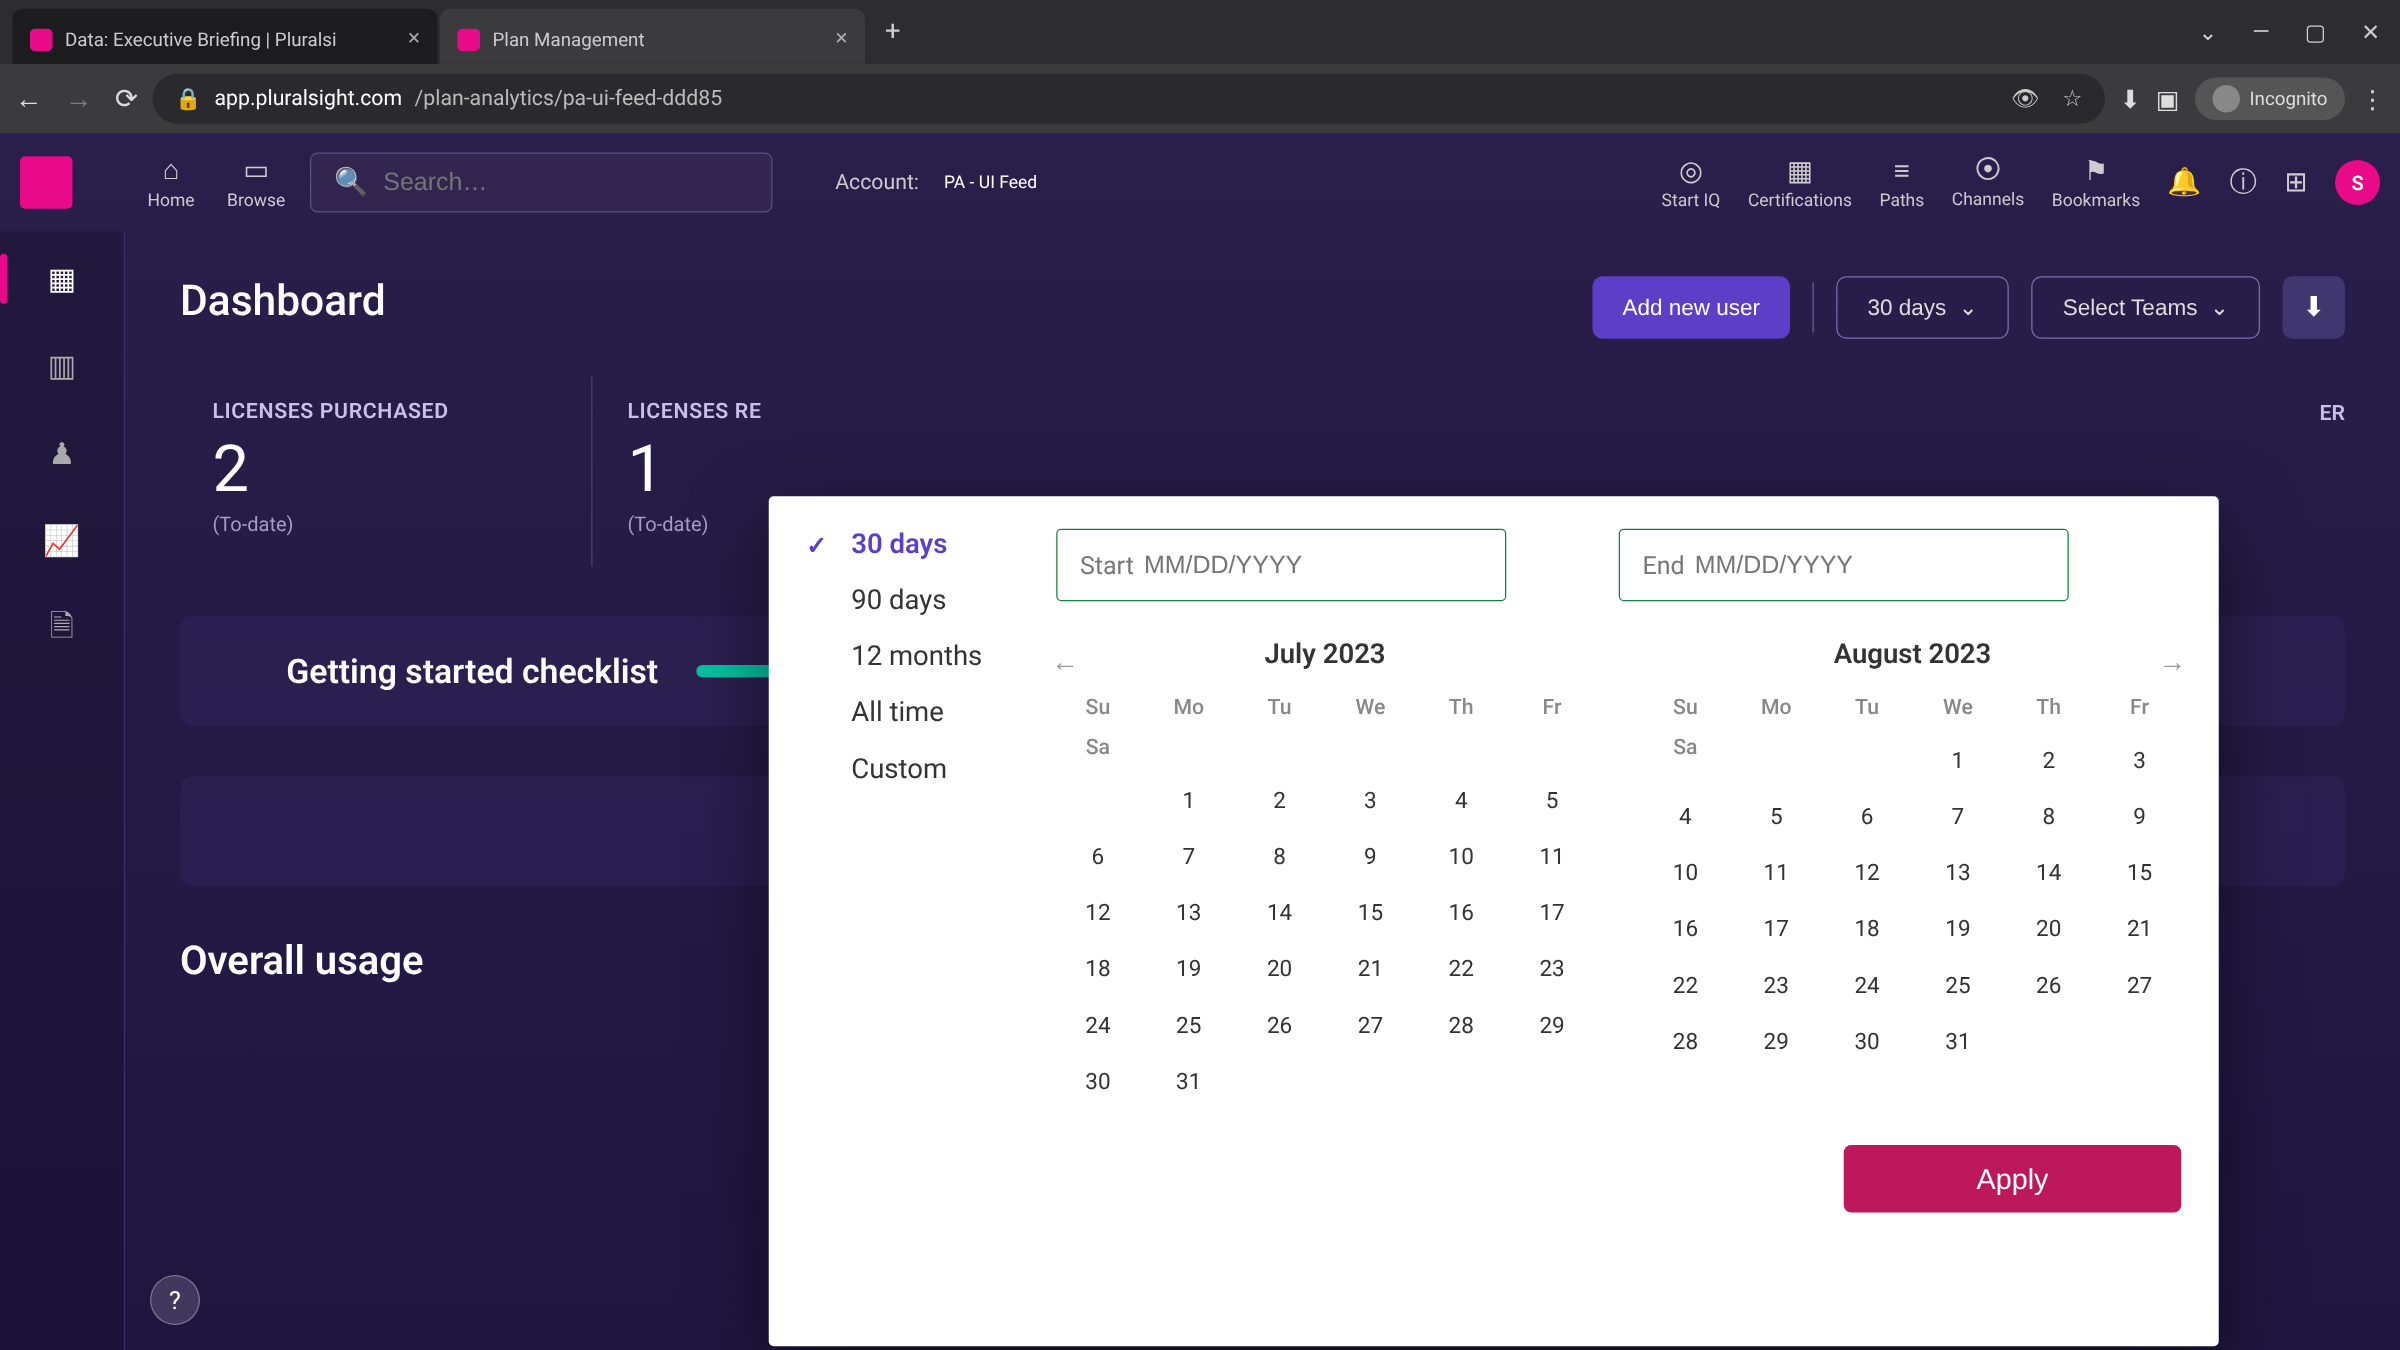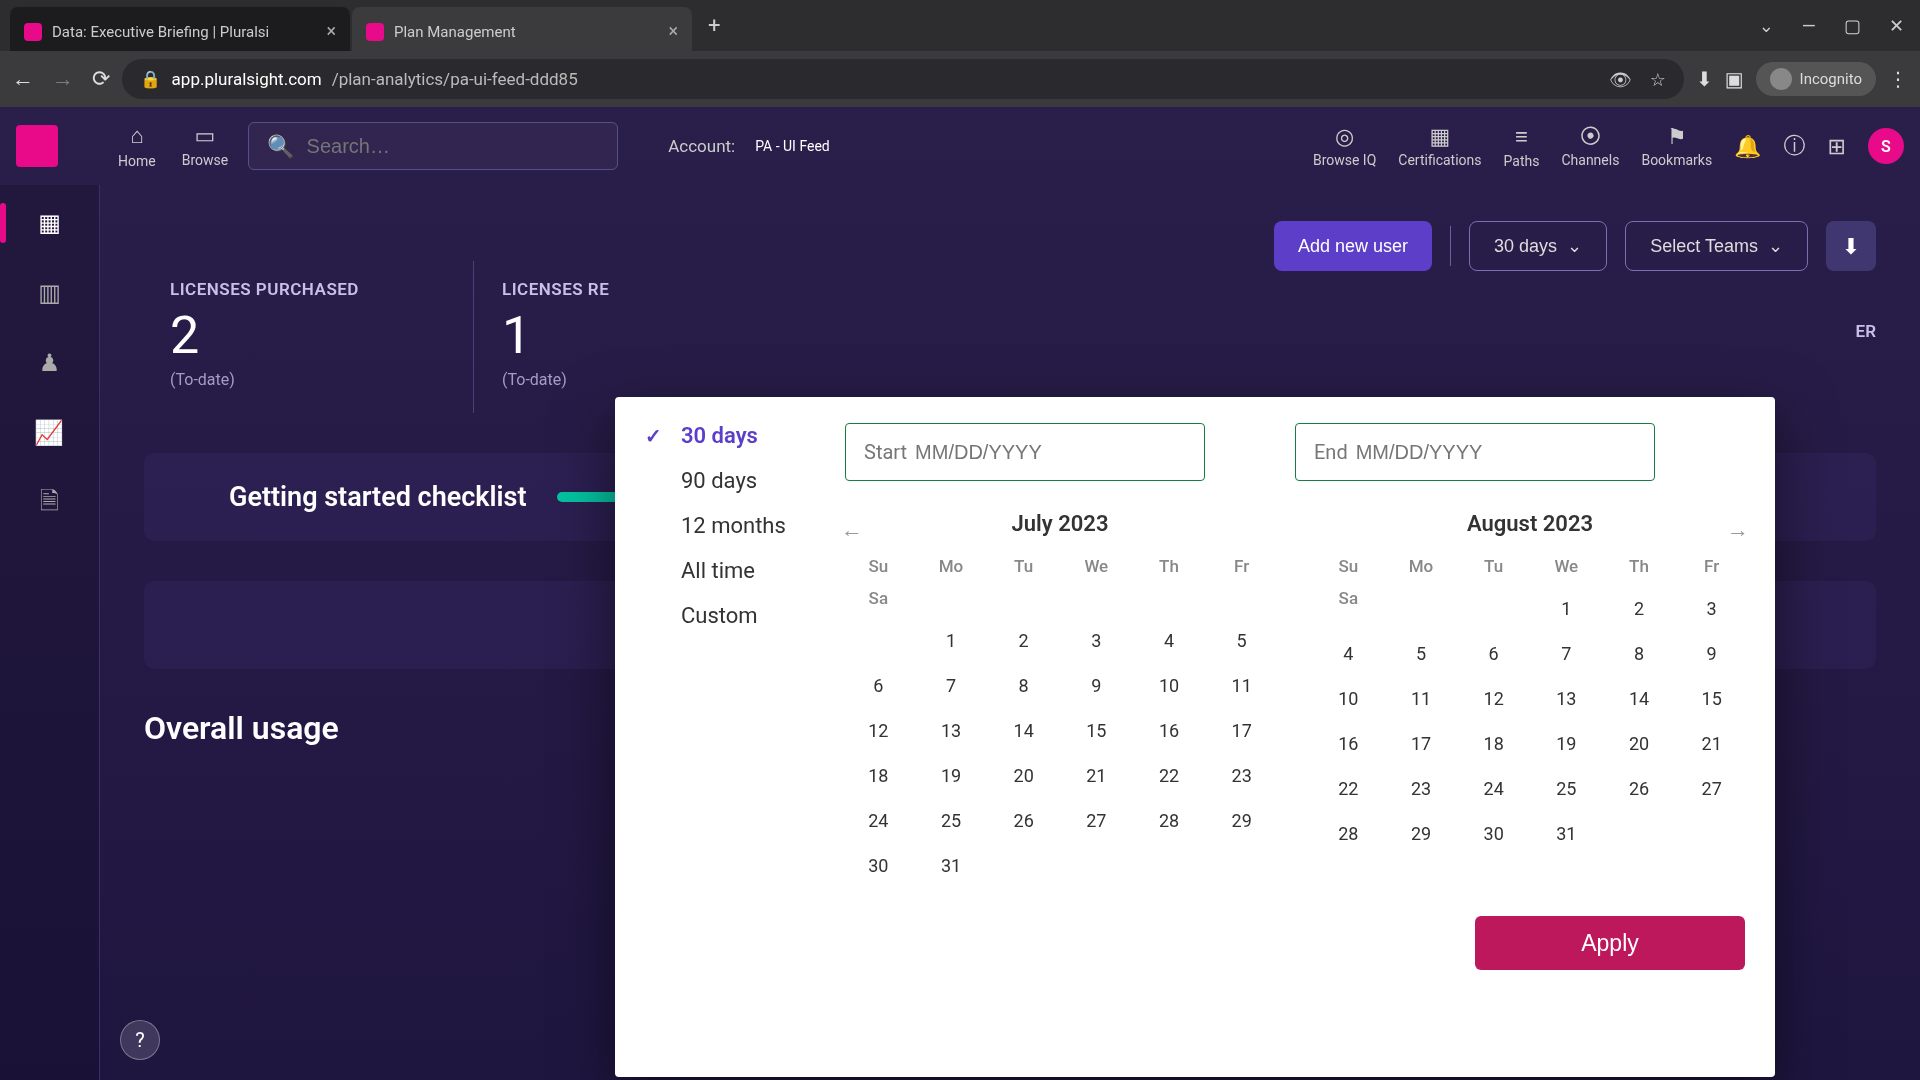--- a/index.html
+++ b/index.html
@@ -287,21 +287,21 @@
     </div>
     <div class="search-box">
       <span style="font-size:22px;">🔍</span>
       <input placeholder="Search…" style="">
     </div>
     <span class="account-label">Account:</span>
     <span class="account-name">PA - UI Feed</span>
     <div class="nav-right">
       <div class="nav-item">
           <span class="glyph">◎</span>
-          <span>Browse IQ</span>
+          <span>Start IQ</span>
         </div>
       <div class="nav-item">
           <span class="glyph">▦</span>
           <span>Certifications</span>
         </div>
       <div class="nav-item">
           <span class="glyph">≡</span>
           <span>Paths</span>
         </div>
       <div class="nav-item">
@@ -324,20 +324,21 @@
   <div class="app-body">
     <div class="sidebar">
       <div class="sb-item active">▦</div>
       <div class="sb-item">▥</div>
       <div class="sb-item">♟</div>
       <div class="sb-item">📈</div>
       <div class="sb-item">🗎</div>
     </div>
 
     <div class="main">
+      <div class="page-title">Dashboard</div>
       <div class="page-actions">
         <button class="btn btn-primary">
             <span>Add new user</span>
           </button>
         <div class="divider-v"></div>
         <button class="btn btn-outline">
           <span>30 days</span>
           <span>⌄</span>
         </button>
         <button class="btn btn-outline">

